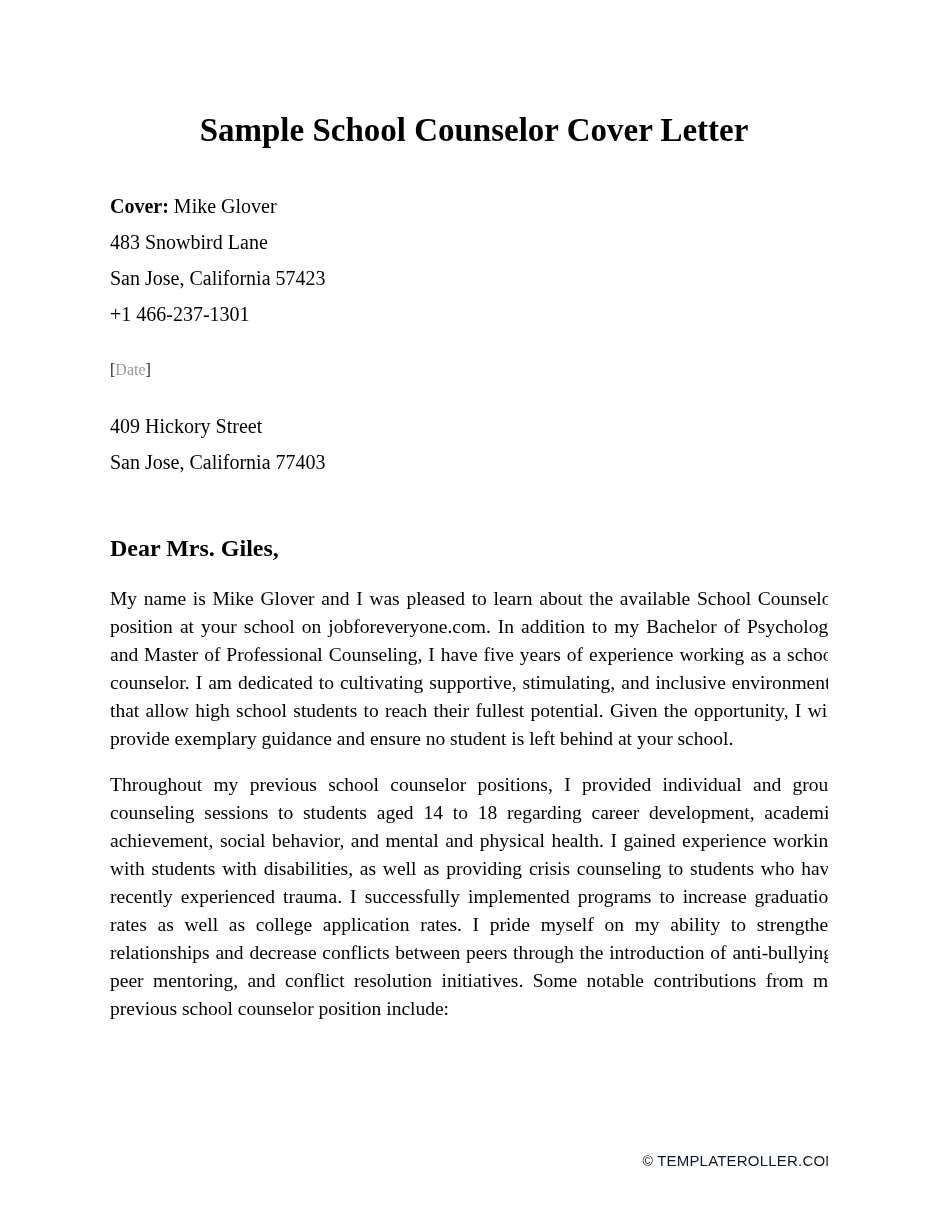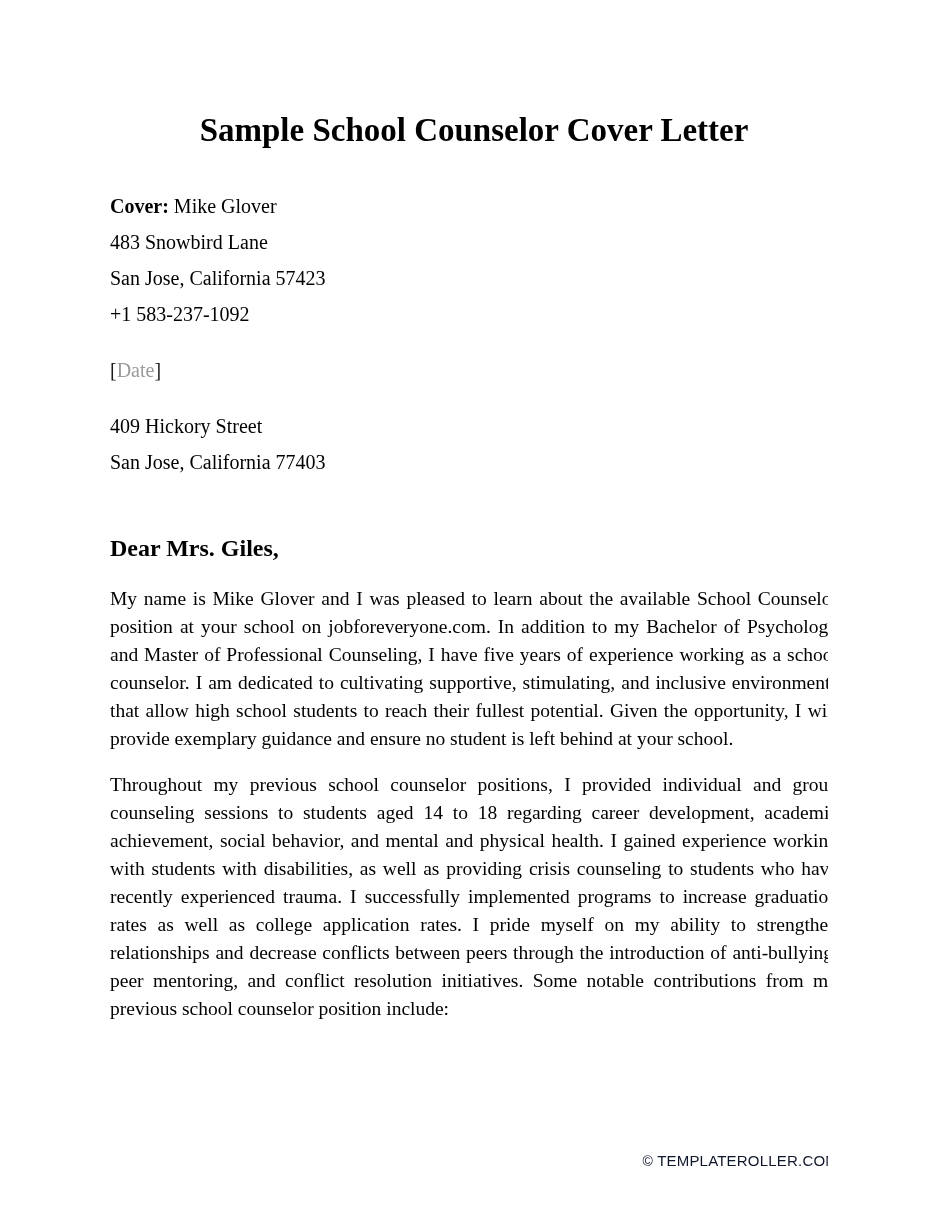--- a/index.html
+++ b/index.html
@@ -54,21 +54,21 @@
     margin: 0;
     text-align: left;
     white-space: nowrap;
   }
 
   .addr-line .lbl {
     font-weight: bold;
   }
 
   .date-line {
-    font-size: 20px;
+    font-size: 16px;
     line-height: 36px;
     margin: 0;
     margin-top: 20px;
     text-align: left;
   }
 
   .date-line .bracket {
     color: #1a1a1a;
   }
 
@@ -127,21 +127,21 @@
 <div class="page">
 
   <div class="content">
 
     <h1 class="doc-title">Sample School Counselor Cover Letter</h1>
 
     <div class="block-from">
       <p class="addr-line"><span class="lbl">Cover:</span> <span>Mike Glover</span></p>
       <p class="addr-line">483 Snowbird Lane</p>
       <p class="addr-line">San Jose, California 57423</p>
-      <p class="addr-line">+1 583-237-1092</p>
+      <p class="addr-line">+1 466-237-1301</p>
     </div>
 
     <p class="date-line"><span class="bracket">[</span><span class="ph">Date</span><span class="bracket">]</span></p>
 
     <div class="block-to">
       <p class="addr-line">409 Hickory Street</p>
       <p class="addr-line">San Jose, California 77403</p>
     </div>
 
     <p class="salutation">Dear Mrs. Giles,</p>

